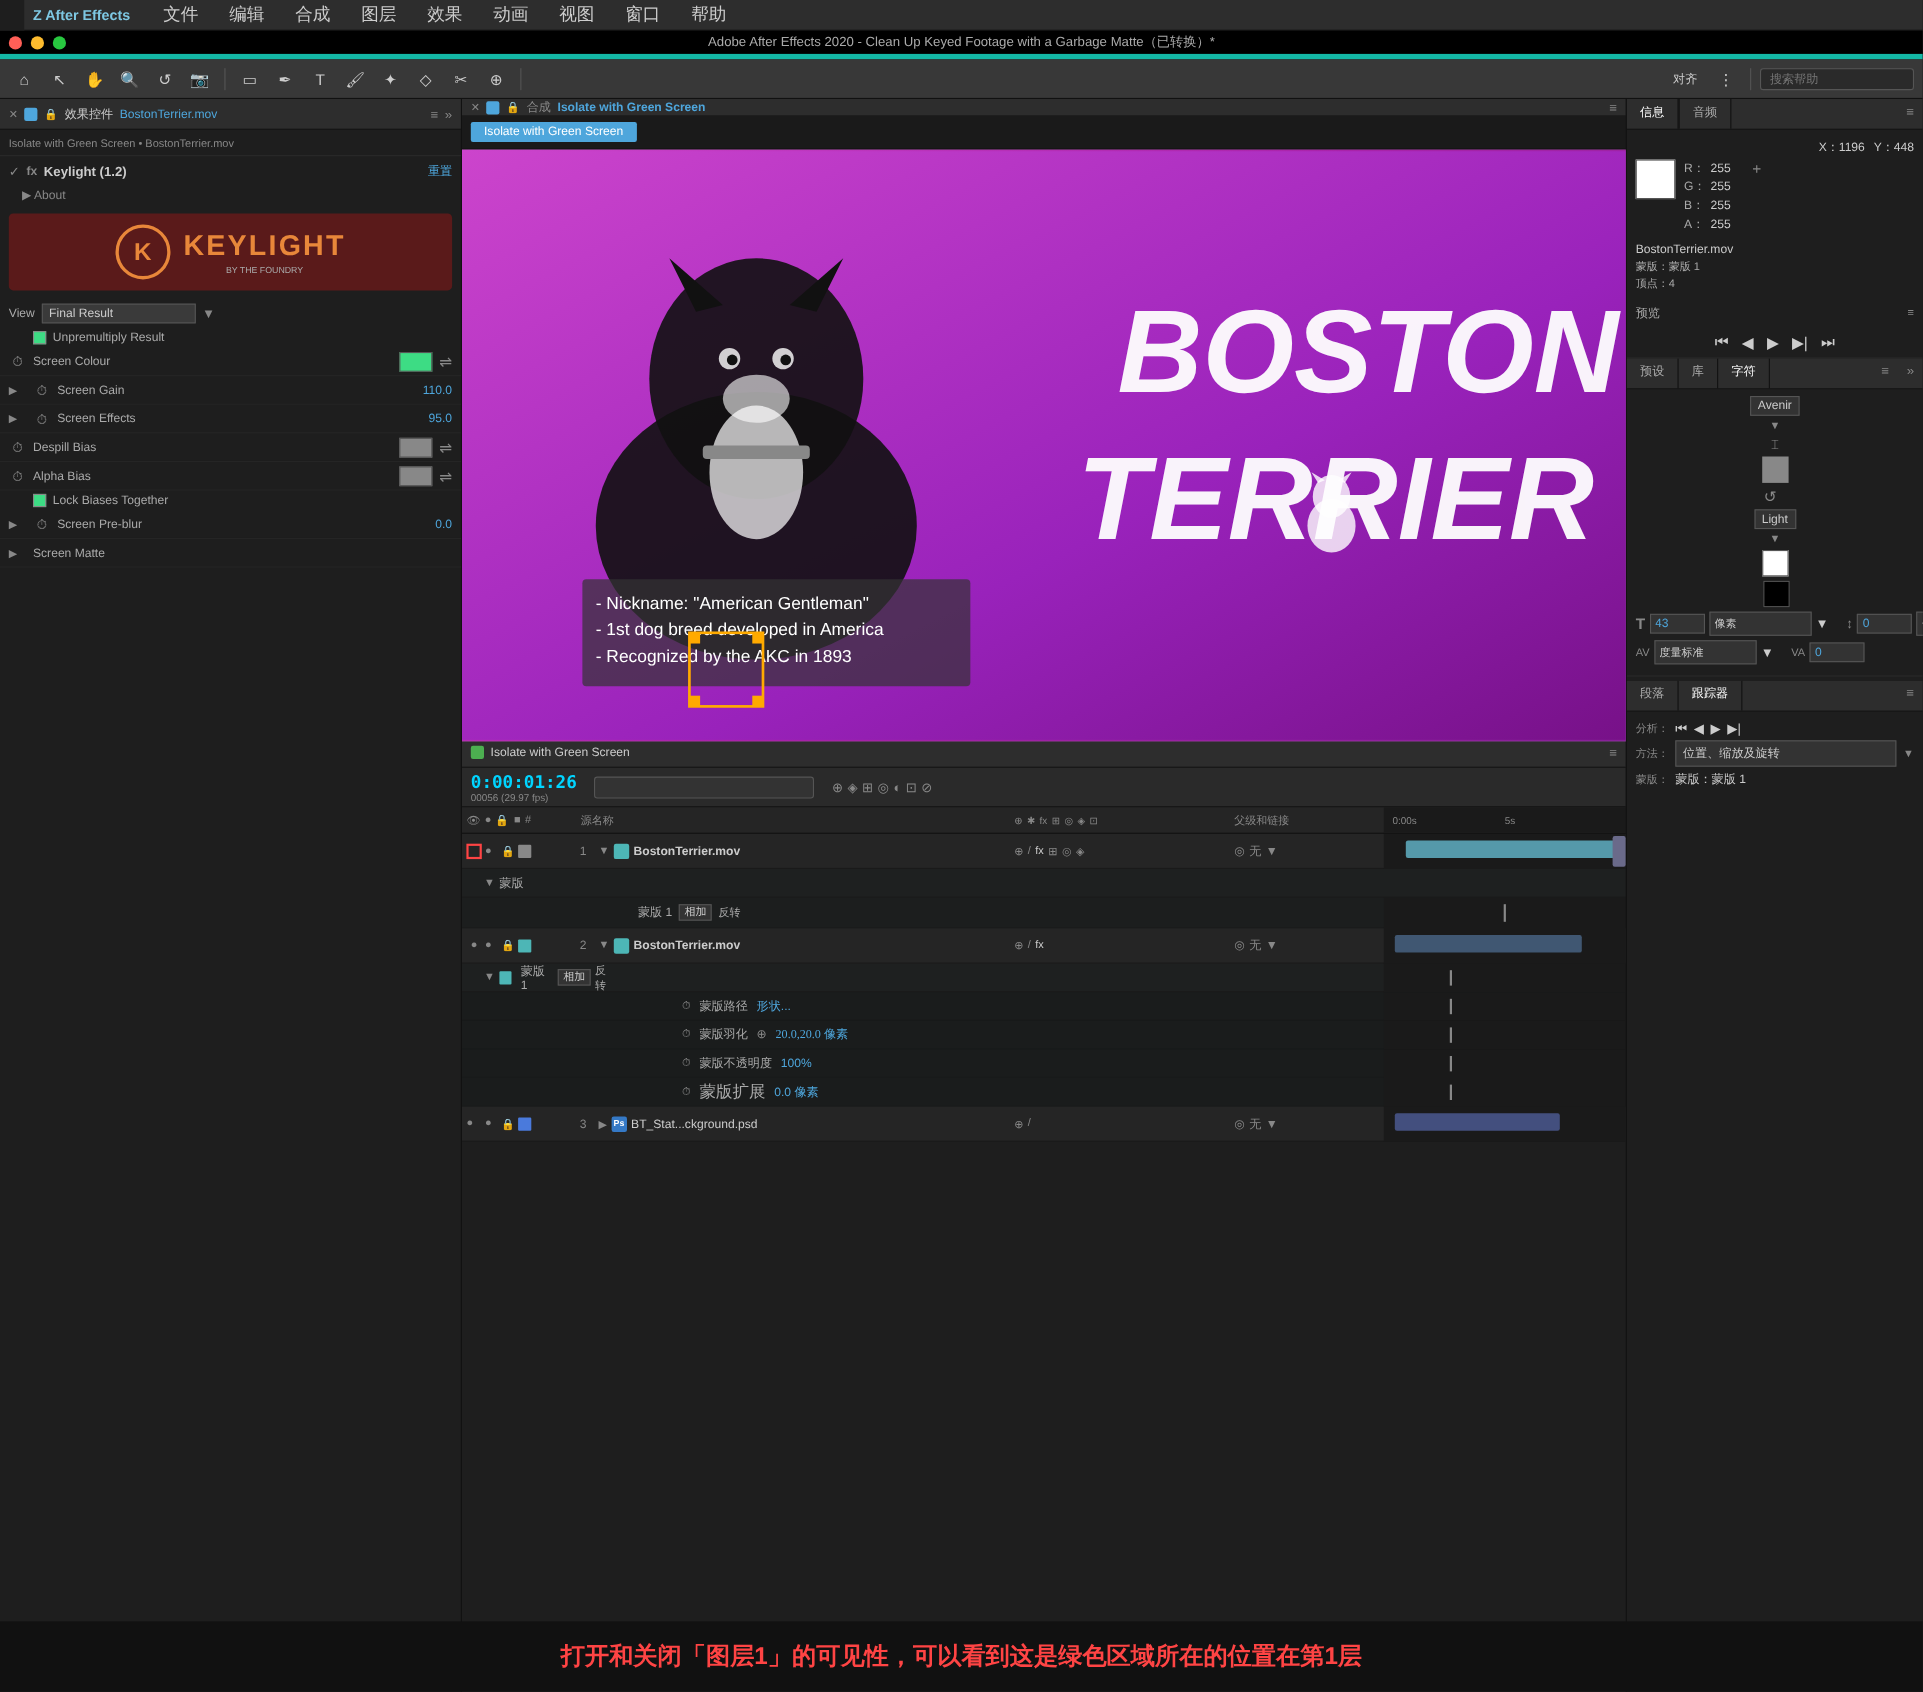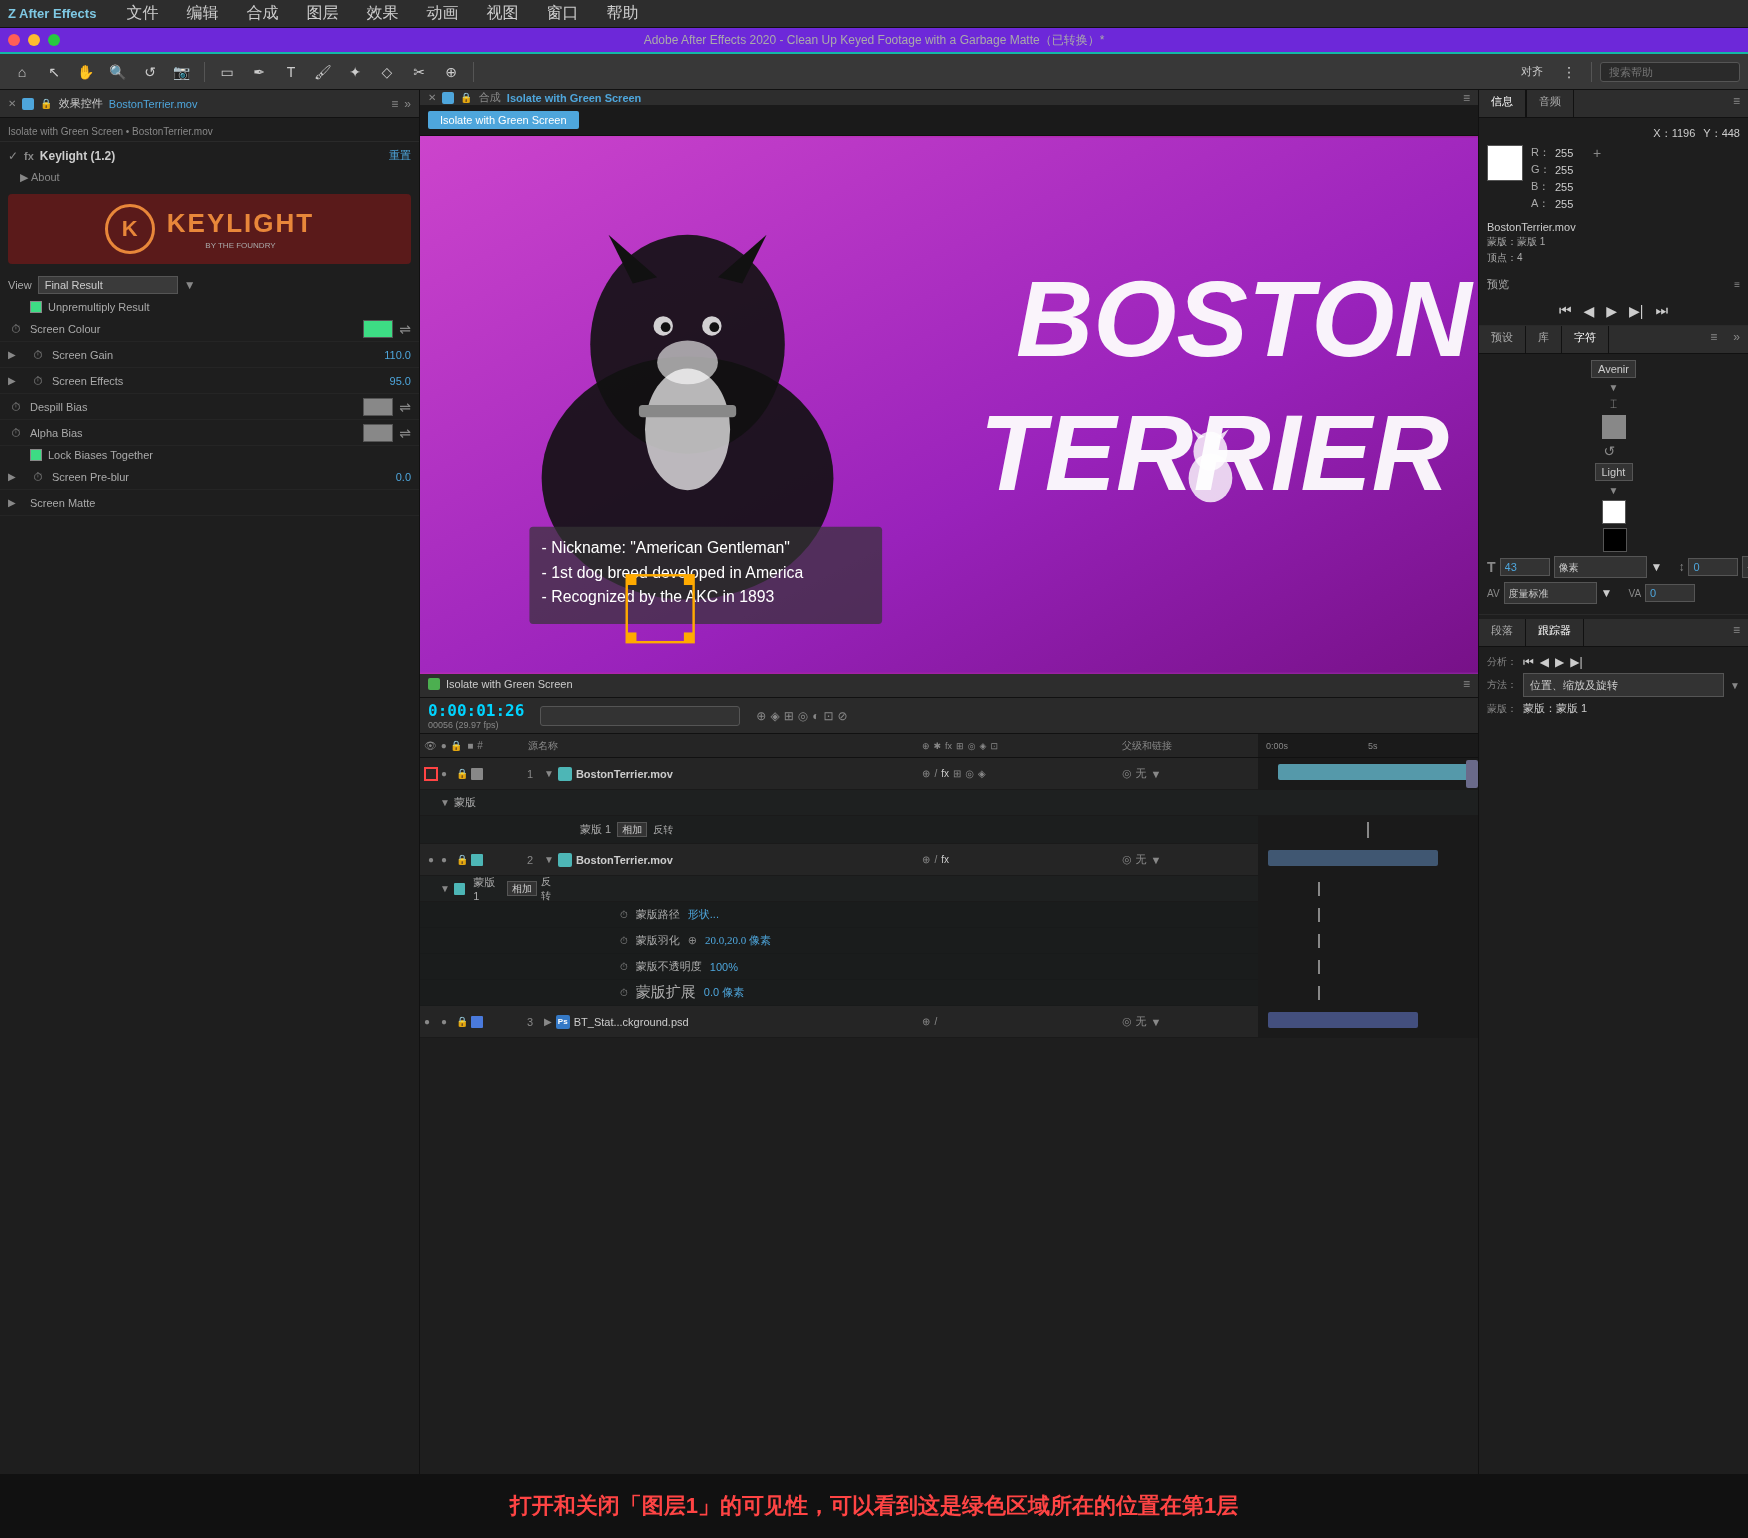--- a/index.html
+++ b/index.html
@@ -1,24 +1,24 @@
 <!DOCTYPE html>
 <html><head>
   <meta charset="utf-8">
   <style>
     * { margin: 0; padding: 0; box-sizing: border-box; }
     body { width: 1748px; height: 1538px; background: #1e1e1e; font-family: 'Arial', sans-serif; font-size: 12px; color: #cccccc; overflow: hidden; position: relative; }
 
     
-    .menu-bar { height: 28px; background: #2d2d2d; display: flex; align-items: center; padding: 0 8px; gap: 16px; border-bottom: 1px solid #111; }
+    .menu-bar { height: 28px; background: #2d2d2d; display: flex; align-items: center; padding: 0 8px; gap: 16px; border-bottom: 1px solid #111; margin-left: 22px; }
     .menu-bar-logo { color: #7ec8e3; font-weight: bold; font-size: 13px; margin-right: 8px; }
     .menu-item { color: #cccccc; font-size: 16px; cursor: pointer; padding: 2px 6px; }
 
     
-    .title-bar { height: 26px; background: #6d28d9; display: flex; align-items: center; justify-content: center; border-bottom: 2px solid #14b8a6; }
+    .title-bar { height: 26px; background: #000000; display: flex; align-items: center; justify-content: center; border-bottom: 5px solid #14b8a6; }
     .title-bar-text { color: #aaaaaa; font-size: 12px; }
 
     
     .toolbar { height: 36px; background: #383838; display: flex; align-items: center; padding: 0 8px; gap: 4px; border-bottom: 1px solid #111; }
     .toolbar-btn { width: 28px; height: 26px; background: transparent; border: none; color: #cccccc; cursor: pointer; display: flex; align-items: center; justify-content: center; font-size: 14px; border-radius: 3px; }
     .toolbar-separator { width: 1px; height: 20px; background: #555; margin: 0 4px; }
     .toolbar-search { background: #2a2a2a; border: 1px solid #555; color: #ccc; padding: 3px 8px; width: 140px; border-radius: 3px; font-size: 11px; }
 
     
     .main-layout { display: flex; height: calc(1538px - 28px - 26px - 36px); }

